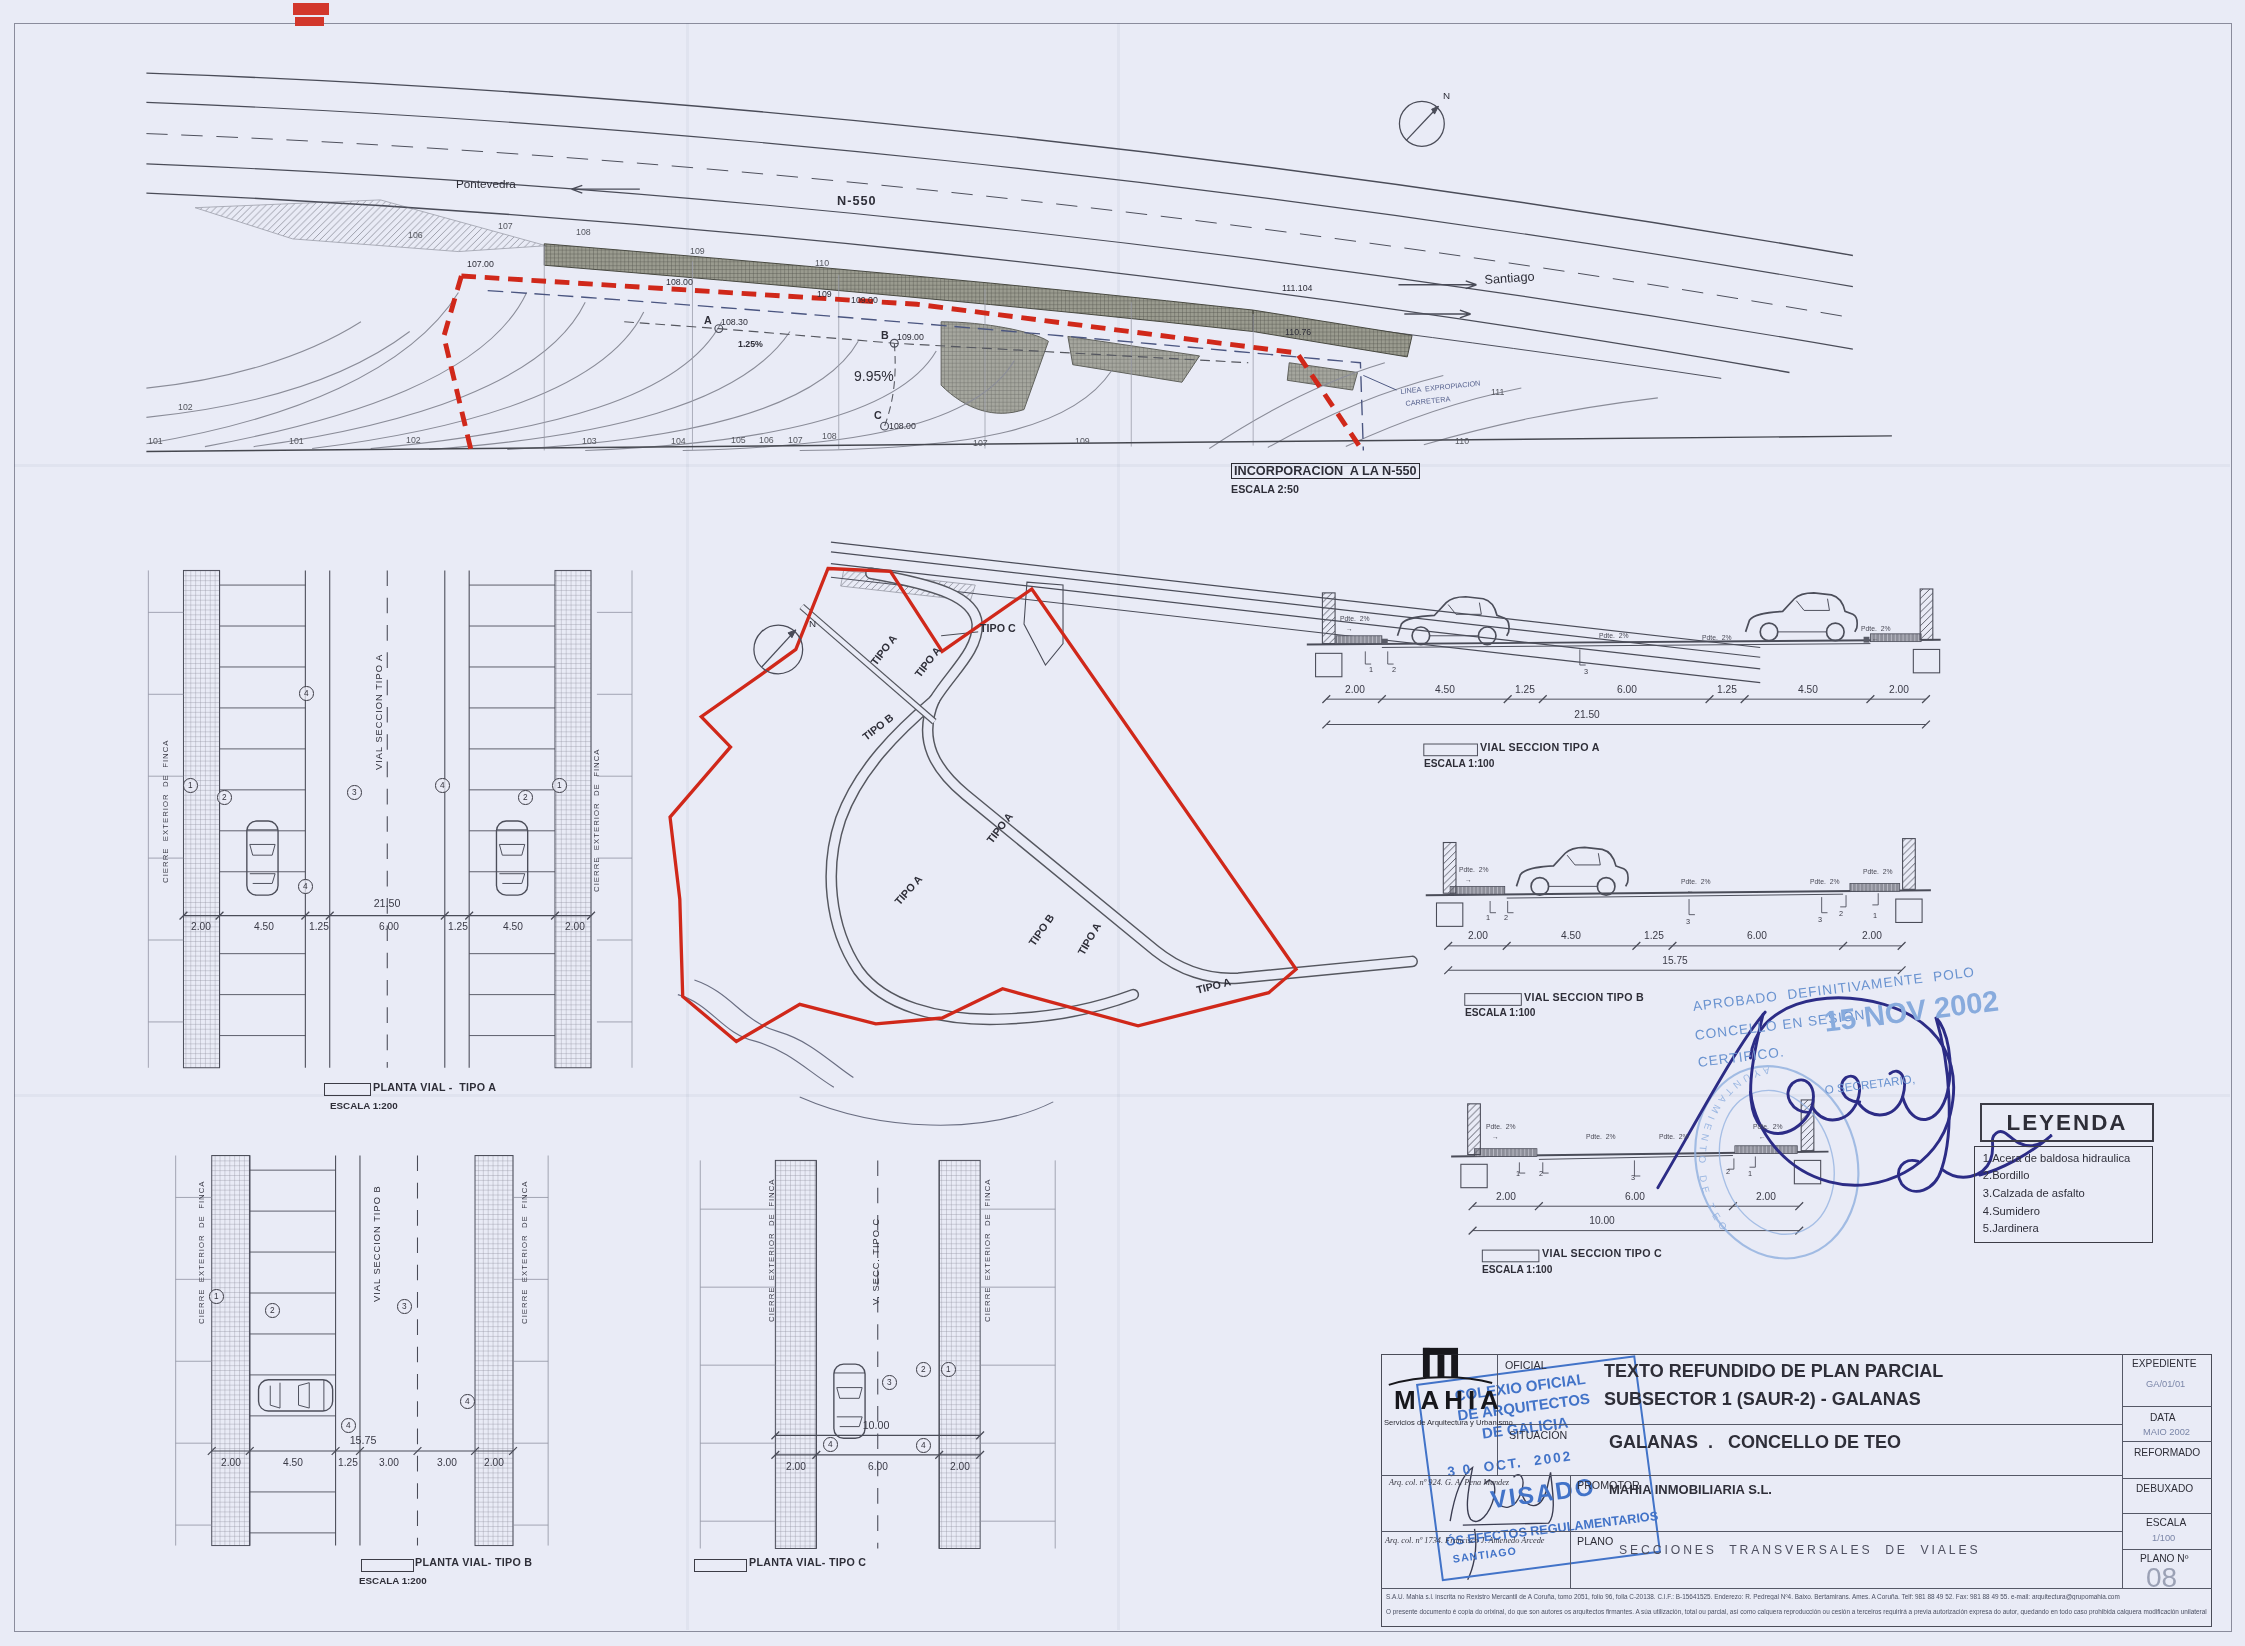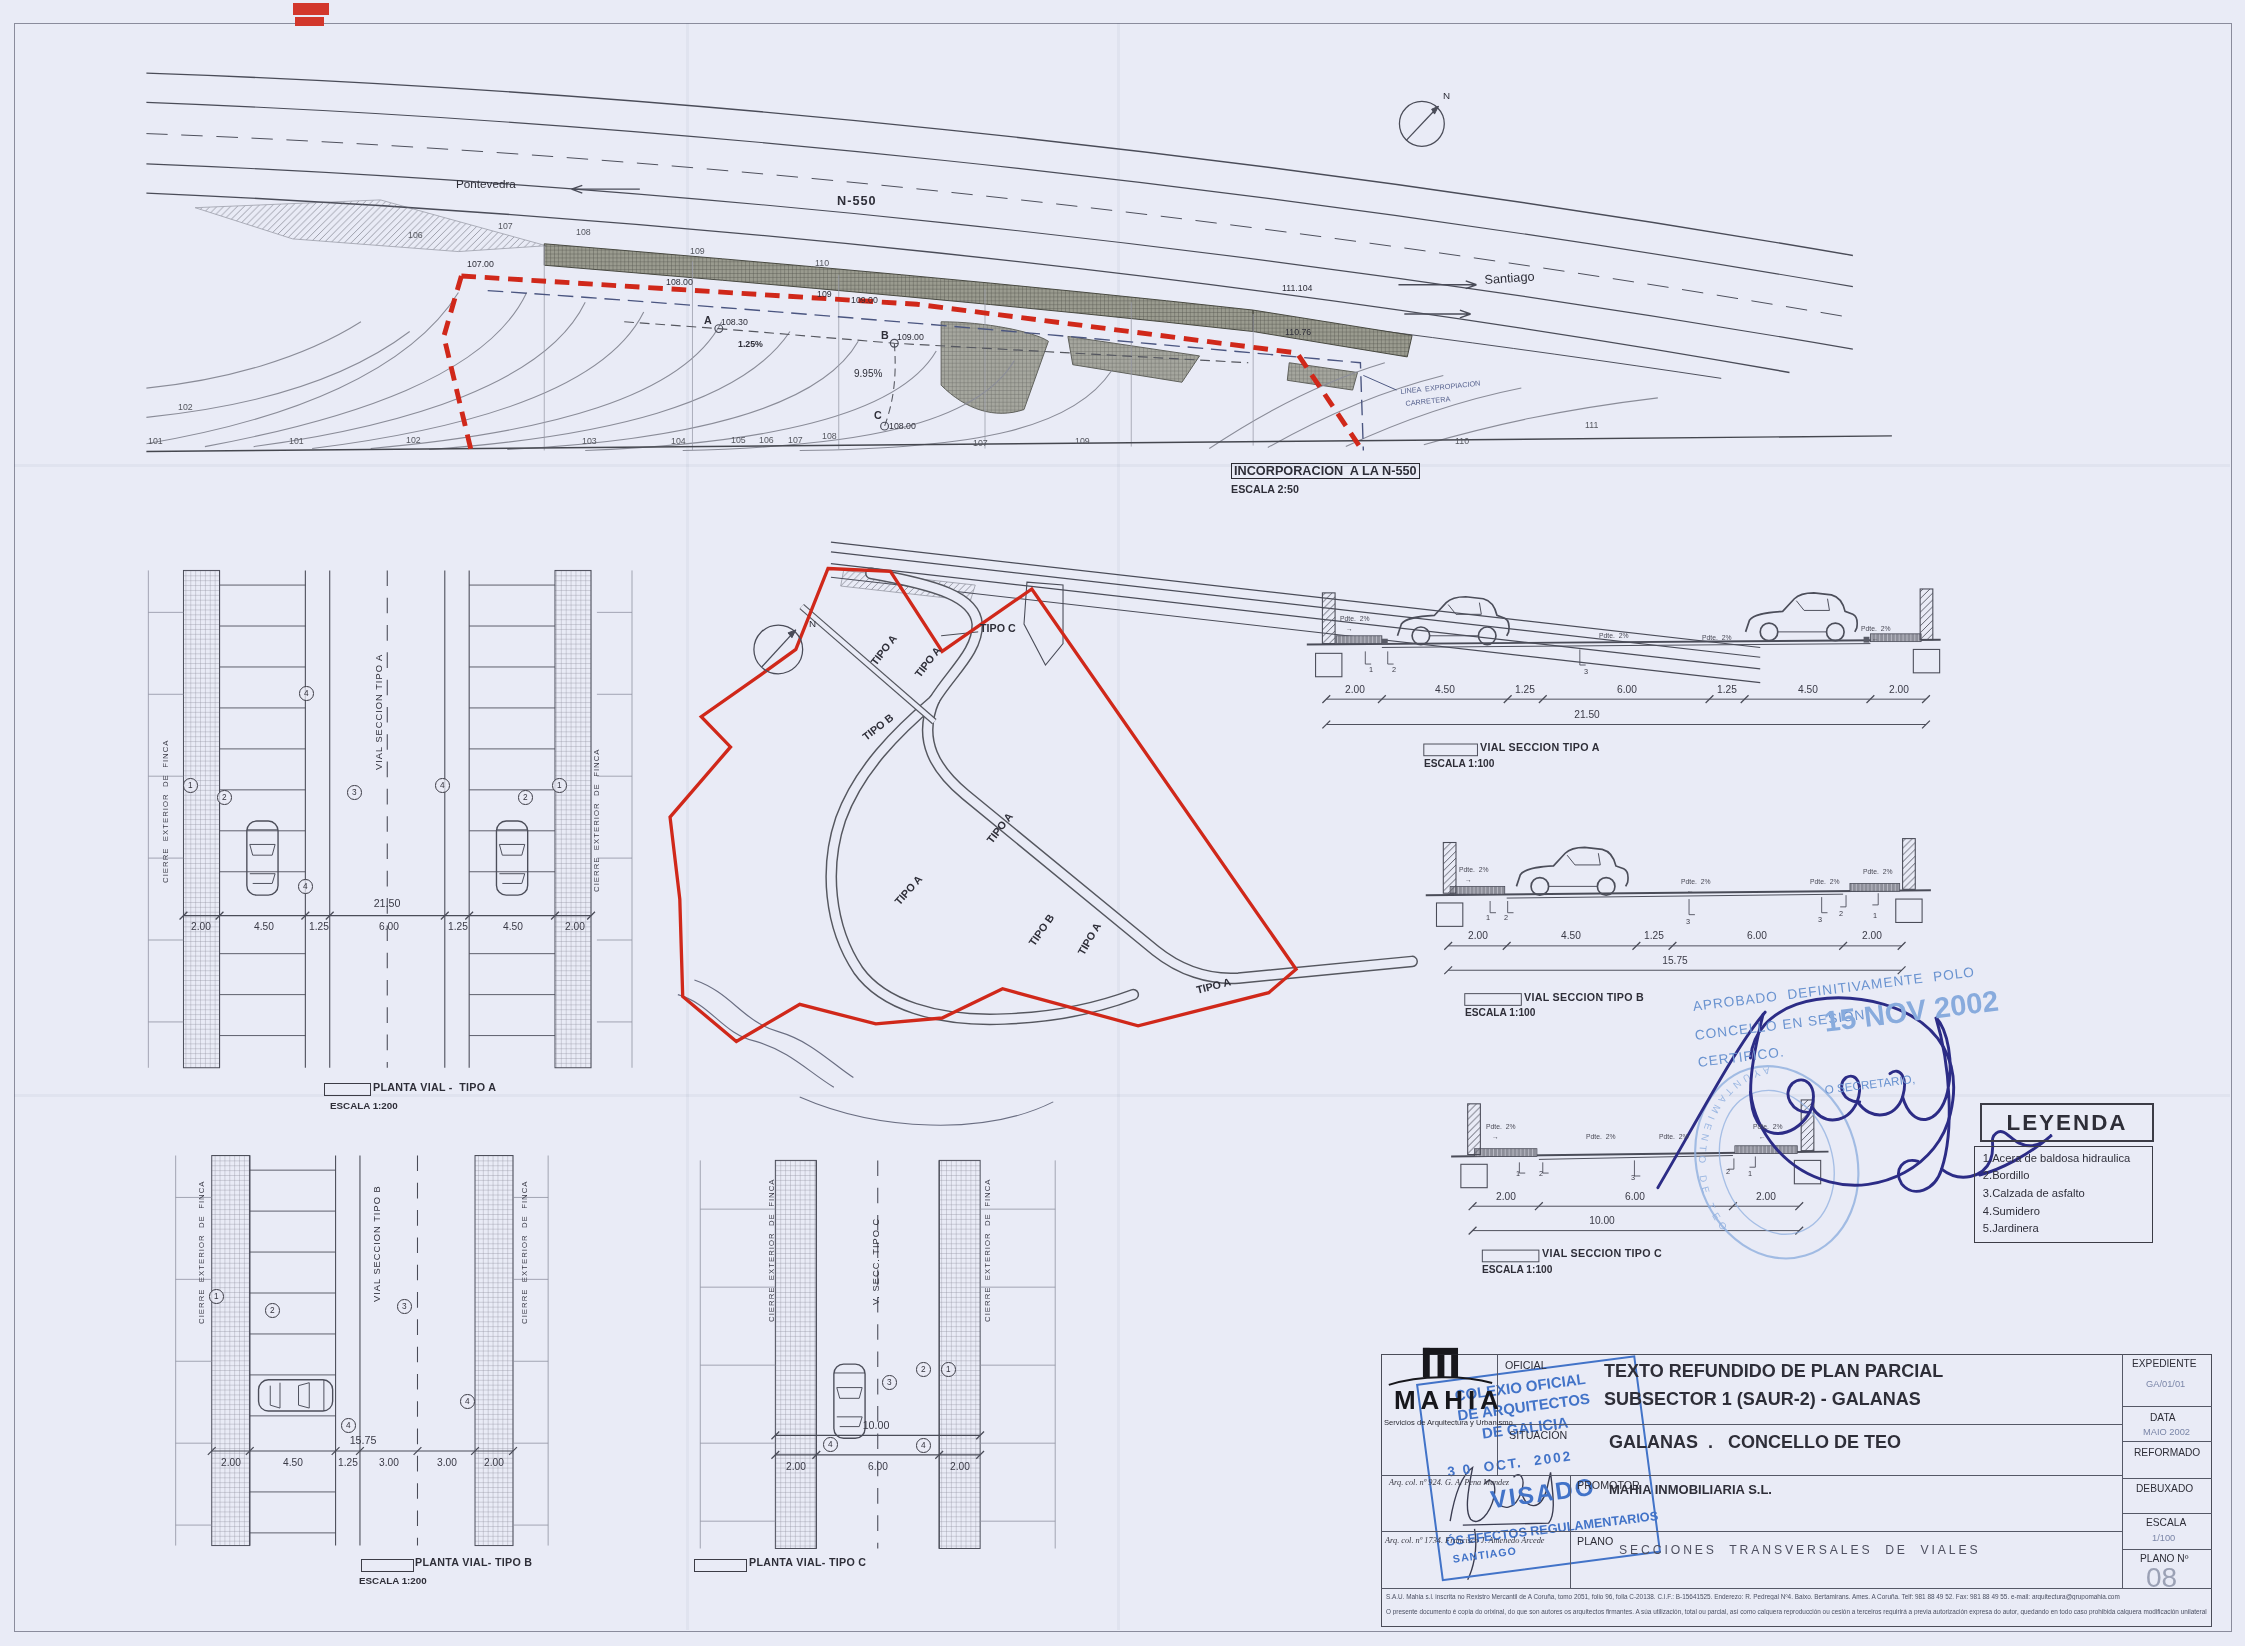--- a/index.html
+++ b/index.html
@@ -294,21 +294,21 @@
   <span class="t" style="left:1405px;top:399px;font-size:7.3px;color:#5a6590;transform:rotate(-6deg);">CARRETERA</span>
   <span class="t" style="left:1282px;top:283px;font-size:8.8px;">111.104</span>
   <span class="t" style="left:1285px;top:327px;font-size:8.8px;">110.76</span>
   <span class="t" style="left:704px;top:314px;font-size:10.7px;font-weight:bold;">A</span>
   <span class="t" style="left:721px;top:317px;font-size:8.8px;">108.30</span>
   <span class="t" style="left:881px;top:329px;font-size:10.7px;font-weight:bold;">B</span>
   <span class="t" style="left:897px;top:332px;font-size:8.8px;">109.00</span>
   <span class="t" style="left:874px;top:409px;font-size:10.7px;font-weight:bold;">C</span>
   <span class="t" style="left:889px;top:421px;font-size:8.8px;">108.00</span>
   <span class="t" style="left:738px;top:339px;font-size:8.8px;font-weight:bold;">1.25%</span>
-  <span class="t" style="left:854px;top:368px;font-size:10px;">9.95%</span>
+  <span class="t" style="left:854px;top:368px;font-size:14px;">9.95%</span>
   <span class="t" style="left:467px;top:259px;font-size:8.8px;">107.00</span>
   <span class="t" style="left:666px;top:277px;font-size:8.8px;">108.00</span>
   <span class="t" style="left:817px;top:289px;font-size:8.8px;">109</span>
   <span class="t" style="left:851px;top:295px;font-size:8.8px;">109.00</span>
   <span class="t" style="left:148px;top:436px;font-size:8.8px;color:#55575f;">101</span>
   <span class="t" style="left:178px;top:402px;font-size:8.8px;color:#55575f;">102</span>
   <span class="t" style="left:289px;top:436px;font-size:8.8px;color:#55575f;">101</span>
   <span class="t" style="left:406px;top:435px;font-size:8.8px;color:#55575f;">102</span>
   <span class="t" style="left:582px;top:436px;font-size:8.8px;color:#55575f;">103</span>
   <span class="t" style="left:671px;top:436px;font-size:8.8px;color:#55575f;">104</span>
@@ -317,21 +317,21 @@
   <span class="t" style="left:788px;top:435px;font-size:8.8px;color:#55575f;">107</span>
   <span class="t" style="left:822px;top:431px;font-size:8.8px;color:#55575f;">108</span>
   <span class="t" style="left:1075px;top:436px;font-size:8.8px;color:#55575f;">109</span>
   <span class="t" style="left:973px;top:438px;font-size:8.8px;color:#55575f;">107</span>
   <span class="t" style="left:1455px;top:436px;font-size:8.8px;color:#55575f;">110</span>
   <span class="t" style="left:408px;top:230px;font-size:8.8px;color:#55575f;">106</span>
   <span class="t" style="left:498px;top:221px;font-size:8.8px;color:#55575f;">107</span>
   <span class="t" style="left:576px;top:227px;font-size:8.8px;color:#55575f;">108</span>
   <span class="t" style="left:690px;top:246px;font-size:8.8px;color:#55575f;">109</span>
   <span class="t" style="left:815px;top:258px;font-size:8.8px;color:#55575f;">110</span>
-  <span class="t" style="left:1585px;top:387px;font-size:8.8px;color:#55575f;margin-top:33px;">111</span>
+  <span class="t" style="left:1491px;top:387px;font-size:8.8px;color:#55575f;">111</span>
   <span class="t" style="left:1231px;top:463px;font-size:12.7px;font-weight:bold;border:1px solid #2a2a32;padding:0 2px;">INCORPORACION  A LA N-550</span>
   <span class="t" style="left:1231px;top:483px;font-size:10.7px;font-weight:bold;">ESCALA 2:50</span>
 
   <span class="t" style="left:809px;top:618px;font-size:9.8px;">N</span>
   <span class="t" style="left:980px;top:622px;font-size:10.7px;font-weight:bold;">TIPO C</span>
   <span class="t" style="left:868px;top:660px;font-size:10.7px;font-weight:bold;transform:rotate(-52deg);">TIPO A</span>
   <span class="t" style="left:912px;top:672px;font-size:10.7px;font-weight:bold;transform:rotate(-52deg);">TIPO A</span>
   <span class="t" style="left:860px;top:733px;font-size:10.7px;font-weight:bold;transform:rotate(-38deg);">TIPO B</span>
   <span class="t" style="left:984px;top:838px;font-size:10.7px;font-weight:bold;transform:rotate(-52deg);">TIPO A</span>
   <span class="t" style="left:892px;top:899px;font-size:10.7px;font-weight:bold;transform:rotate(-48deg);">TIPO A</span>

